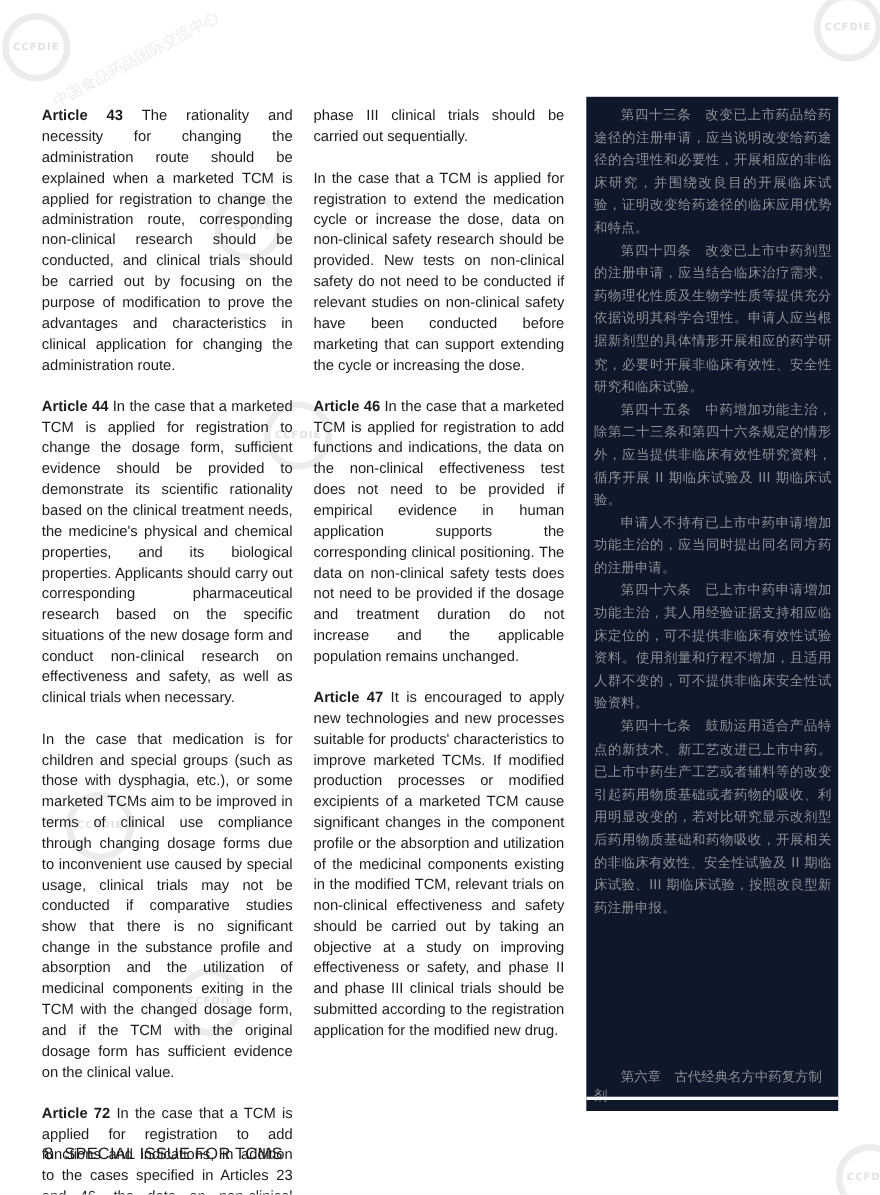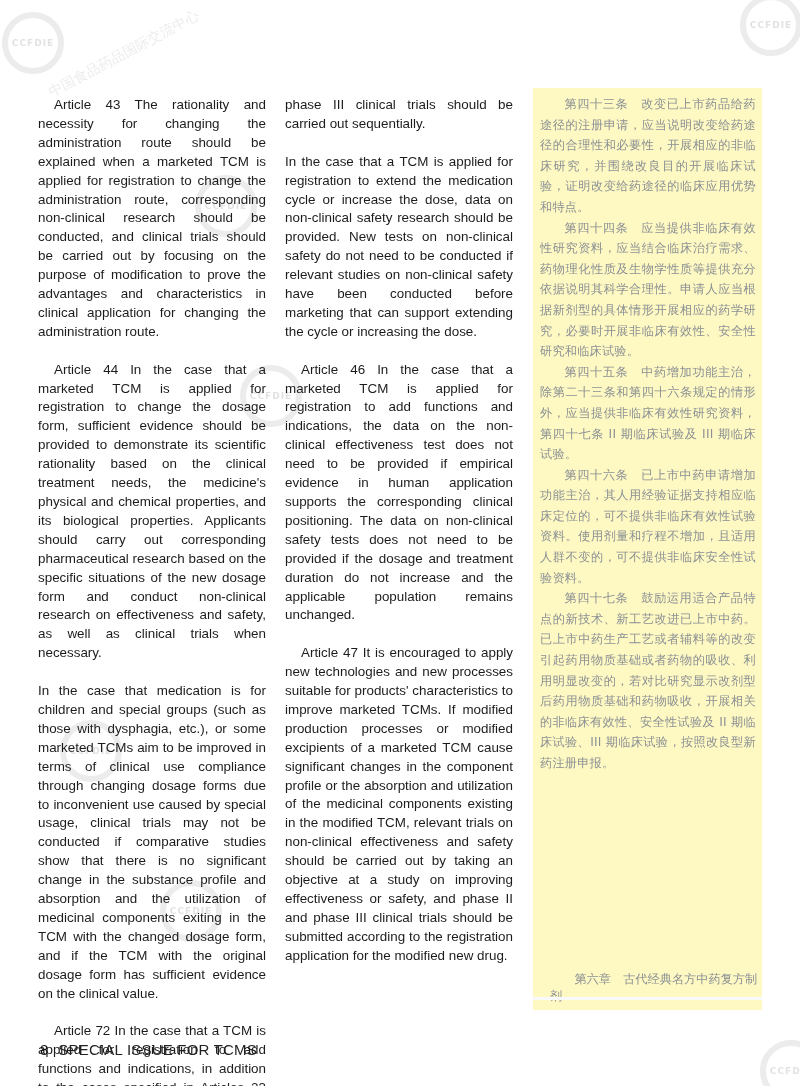--- a/index.html
+++ b/index.html
@@ -23,37 +23,37 @@
     color: #ececec; font-size: 14px; transform: rotate(-28deg);
     white-space: nowrap; font-family: "DejaVu Sans", sans-serif;
   }
   .col {
     position: absolute; top: 96px; z-index: 1;
     font-size: 13.4px; line-height: 18.9px; text-align: justify;
   }
   .col p { margin: 0 0 18.9px 0; }
   .col-1 { left: 38px; width: 228px; }
   .col-2 { left: 285px; width: 228px; }
-  .art-num { font-weight: normal; margin-left: 16px; }
+  .art-num { font-weight: bold; }
   .cn-panel {
     position: absolute; left: 533px; top: 88px; width: 229px; height: 922px;
-    background: #fef9c3; z-index: 1;
+    background: #0f172a; z-index: 1;
   }
   .cn-panel .gap {
     position: absolute; left: 0; right: 0; top: 909px; height: 3px; background: #f7f9fa;
   }
   .cn-text {
     position: absolute; left: 7px; top: 6px; width: 216px;
     font-family: "DejaVu Sans", sans-serif;
     font-size: 12.2px; line-height: 20.6px; color: #8b9094;
     text-align: justify; letter-spacing: 0.2px;
   }
   .cn-text p { margin: 0; text-indent: 2em; }
   .cn-chapter {
-    position: absolute; left: 17px; top: 883px; width: 216px;
+    position: absolute; left: 7px; top: 883px; width: 216px;
     font-family: "DejaVu Sans", sans-serif;
     font-size: 12.2px; color: #8b9094; text-indent: 2em;
   }
   .footer {
     position: absolute; left: 40px; top: 1041px; z-index: 1;
     display: flex; align-items: baseline; gap: 10px;
   }
   .page-num { font-family: "Liberation Sans", sans-serif; font-size: 15px; color: #111; }
   .running-title { font-family: Liberation Sans, sans-serif; font-size: 15px; color: #222; letter-spacing: 0.2px; }
 </style>
@@ -95,22 +95,23 @@
 <div class="col col-2">
   <p>phase III clinical trials should be carried out sequentially.</p>
   <p>In the case that a TCM is applied for registration to extend the medication cycle or increase the dose, data on non-clinical safety research should be provided. New tests on non-clinical safety do not need to be conducted if relevant studies on non-clinical safety have been conducted before marketing that can support extending the cycle or increasing the dose.</p>
   <p><span class="art-num">Article 46</span> <span>In the case that a marketed TCM is applied for registration to add functions and indications, the data on the non-clinical effectiveness test does not need to be provided if empirical evidence in human application supports the corresponding clinical positioning. The data on non-clinical safety tests does not need to be provided if the dosage and treatment duration do not increase and the applicable population remains unchanged.</span></p>
   <p><span class="art-num">Article 47</span> <span>It is encouraged to apply new technologies and new processes suitable for products' characteristics to improve marketed TCMs. If modified production processes or modified excipients of a marketed TCM cause significant changes in the component profile or the absorption and utilization of the medicinal components existing in the modified TCM, relevant trials on non-clinical effectiveness and safety should be carried out by taking an objective at a study on improving effectiveness or safety, and phase II and phase III clinical trials should be submitted according to the registration application for the modified new drug.</span></p>
 </div>
 
 <div class="cn-panel">
   <div class="cn-text">
     <p>第四十三条　改变已上市药品给药途径的注册申请，应当说明改变给药途径的合理性和必要性，开展相应的非临床研究，并围绕改良目的开展临床试验，证明改变给药途径的临床应用优势和特点。</p>
-    <p>第四十四条　应当提供非临床有效性研究资料，应当结合临床治疗需求、药物理化性质及生物学性质等提供充分依据说明其科学合理性。申请人应当根据新剂型的具体情形开展相应的药学研究，必要时开展非临床有效性、安全性研究和临床试验。</p>
-    <p>第四十五条　中药增加功能主治，除第二十三条和第四十六条规定的情形外，应当提供非临床有效性研究资料，第四十七条 II 期临床试验及 III 期临床试验。</p>
+    <p>第四十四条　改变已上市中药剂型的注册申请，应当结合临床治疗需求、药物理化性质及生物学性质等提供充分依据说明其科学合理性。申请人应当根据新剂型的具体情形开展相应的药学研究，必要时开展非临床有效性、安全性研究和临床试验。</p>
+    <p>第四十五条　中药增加功能主治，除第二十三条和第四十六条规定的情形外，应当提供非临床有效性研究资料，循序开展 II 期临床试验及 III 期临床试验。</p>
+    <p>申请人不持有已上市中药申请增加功能主治的，应当同时提出同名同方药的注册申请。</p>
     <p>第四十六条　已上市中药申请增加功能主治，其人用经验证据支持相应临床定位的，可不提供非临床有效性试验资料。使用剂量和疗程不增加，且适用人群不变的，可不提供非临床安全性试验资料。</p>
     <p>第四十七条　鼓励运用适合产品特点的新技术、新工艺改进已上市中药。已上市中药生产工艺或者辅料等的改变引起药用物质基础或者药物的吸收、利用明显改变的，若对比研究显示改剂型后药用物质基础和药物吸收，开展相关的非临床有效性、安全性试验及 II 期临床试验、III 期临床试验，按照改良型新药注册申报。</p>
   </div>
   <div class="cn-chapter">第六章　古代经典名方中药复方制剂</div>
   <div class="gap"></div>
 </div>
 
 <div class="footer">
   <span class="page-num">8</span>
   <span class="running-title">SPECIAL ISSUE FOR TCMS</span>

